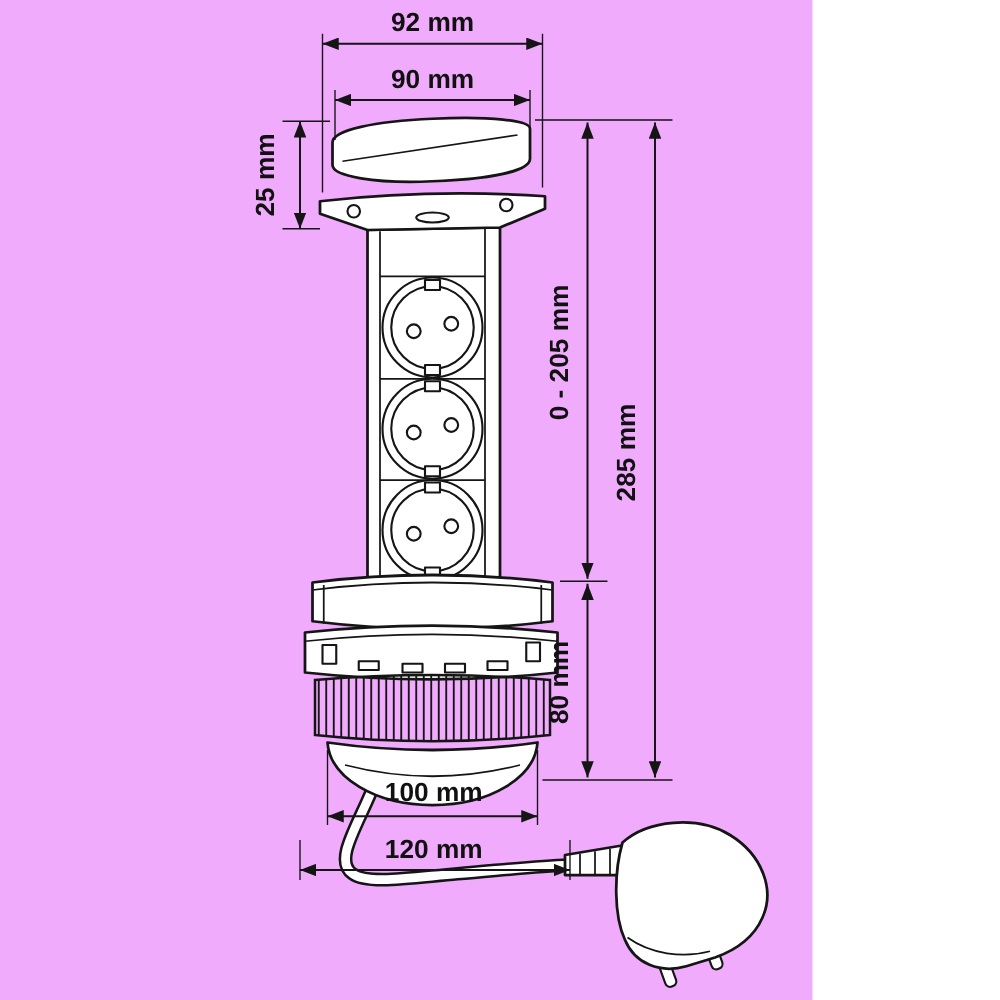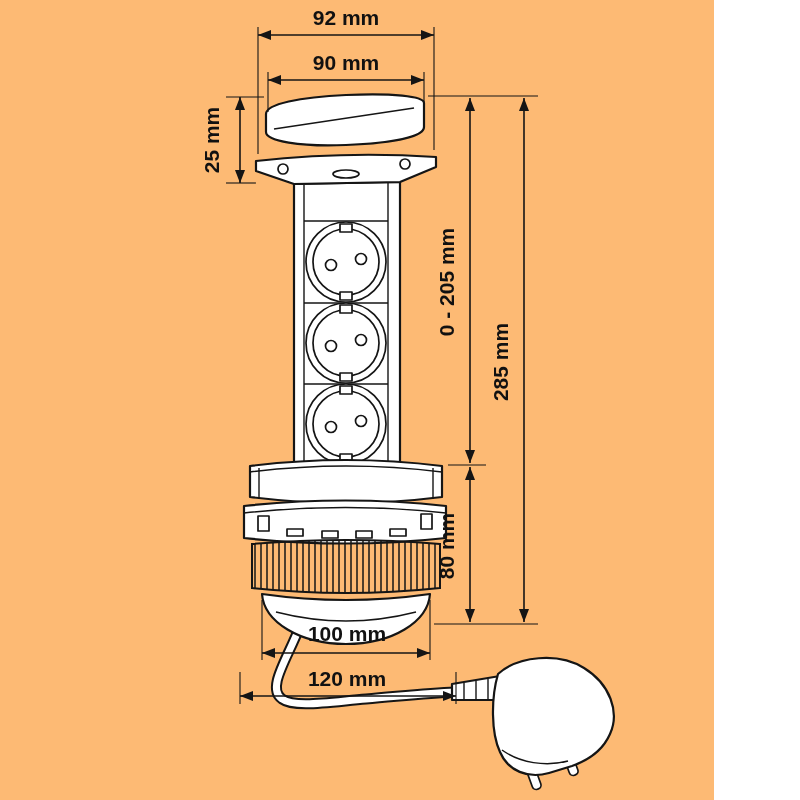--- a/index.html
+++ b/index.html
@@ -1,17 +1,17 @@
 <!DOCTYPE html>
 <html><head>
 <meta charset="utf-8">
 <style>
   html,body{margin:0;padding:0;background:#ffffff;}
   .page{
-    width:714px;height:800px;background:#fdba74;position:relative;overflow:hidden;
+    width:650px;height:800px;background:#f0abfc;position:relative;overflow:hidden;
     font-family:"Liberation Sans",sans-serif;
   }
   svg{display:block}
   .outline{fill:#ffffff;stroke:#151515;stroke-width:2.2;stroke-linejoin:round;}
   .detail{fill:#ffffff;stroke:#151515;stroke-width:1.7;stroke-linejoin:round;}
   .thin{fill:none;stroke:#151515;stroke-width:1.4;}
   .cable-outer{fill:none;stroke:#151515;stroke-width:11;stroke-linecap:round;}
   .cable-inner{fill:none;stroke:#ffffff;stroke-width:7;stroke-linecap:round;}
   .dimline{stroke:#151515;stroke-width:1.6;fill:none;}
   .extline{stroke:#151515;stroke-width:1.1;fill:none;}

